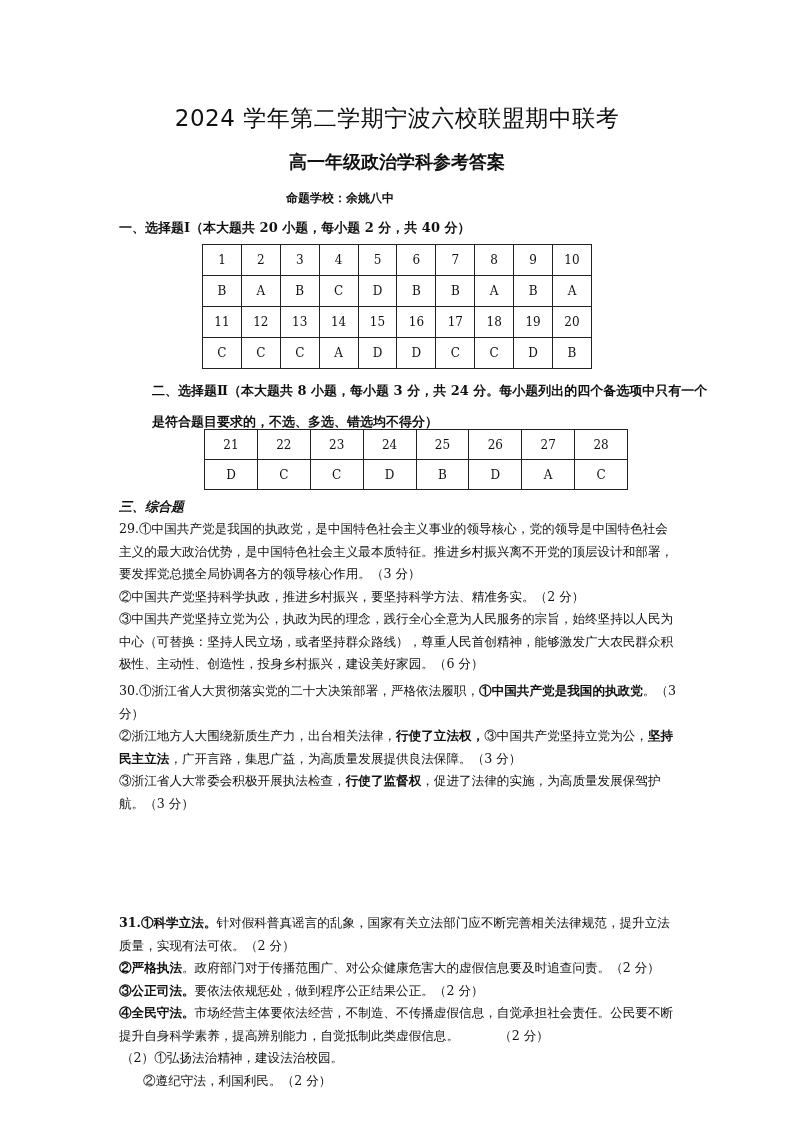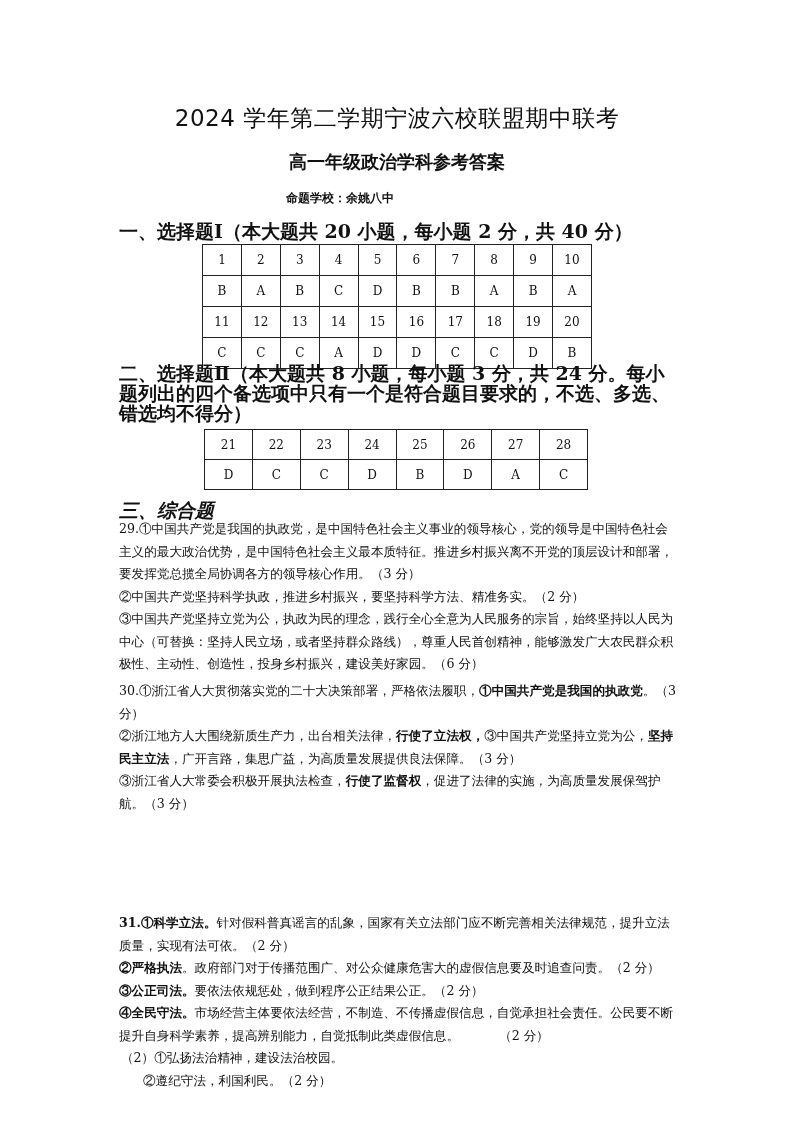--- a/index.html
+++ b/index.html
@@ -5,31 +5,31 @@
     html, body { margin: 0; padding: 0; background: #ffffff; }
     body { width: 794px; height: 1123px; position: relative; overflow: hidden;
            font-family: "DejaVu Serif", "Liberation Serif", serif; color: #111; }
     .title { position: absolute; top: 103px; left: 0; width: 794px; text-align: center;
              font-family: "DejaVu Sans", "Liberation Sans", sans-serif; font-weight: normal;
              font-size: 23px; letter-spacing: 0.5px; }
     .subtitle { position: absolute; top: 150px; left: 0; width: 794px; text-align: center;
                 font-size: 18px; font-weight: bold; }
     .school { position: absolute; top: 190px; left: 0; width: 680px; text-align: center;
               font-size: 12px; font-weight: bold; }
-    .heading { position: absolute; left: 119px; font-size: 19px; font-weight: bold; }
+    .heading { position: absolute; left: 119px; font-size: 13px; font-weight: bold; }
     .h1 { top: 219px; }
-    .h2 { top: 363px; width: 560px; line-height: 20px; }
+    .h2 { top: 375px; width: 560px; line-height: 31px; margin-left: 33px; }
     .h3 { top: 498px; font-style: italic; }
     table.ans { position: absolute; border-collapse: collapse; }
     table.ans td { border: 1px solid #222; text-align: center; font-size: 12px;
                    font-family: "DejaVu Serif", serif; padding: 0; }
     #t1 { top: 244px; left: 202px; width: 390px; }
     #t1 td { height: 30px; width: 39px; }
     #t1 tr.num td { height: 30px; }
-    #t2 { top: 429px; left: 204px; width: 384px; }
+    #t2 { top: 429px; left: 204px; width: 424px; }
     #t2 td { height: 29px; width: 48px; }
     .body-text { position: absolute; left: 119px; width: 560px; font-size: 12.6px;
                  line-height: 22.5px; }
     .q29 { top: 518px; }
     .q30 { top: 680px; }
     .q31 { top: 876px; margin-top: 36px; }
     .b { font-weight: bold; }
     p { margin: 0; }
     .indent1 { padding-left: 2px; }
     .indent2 { padding-left: 24px; }

